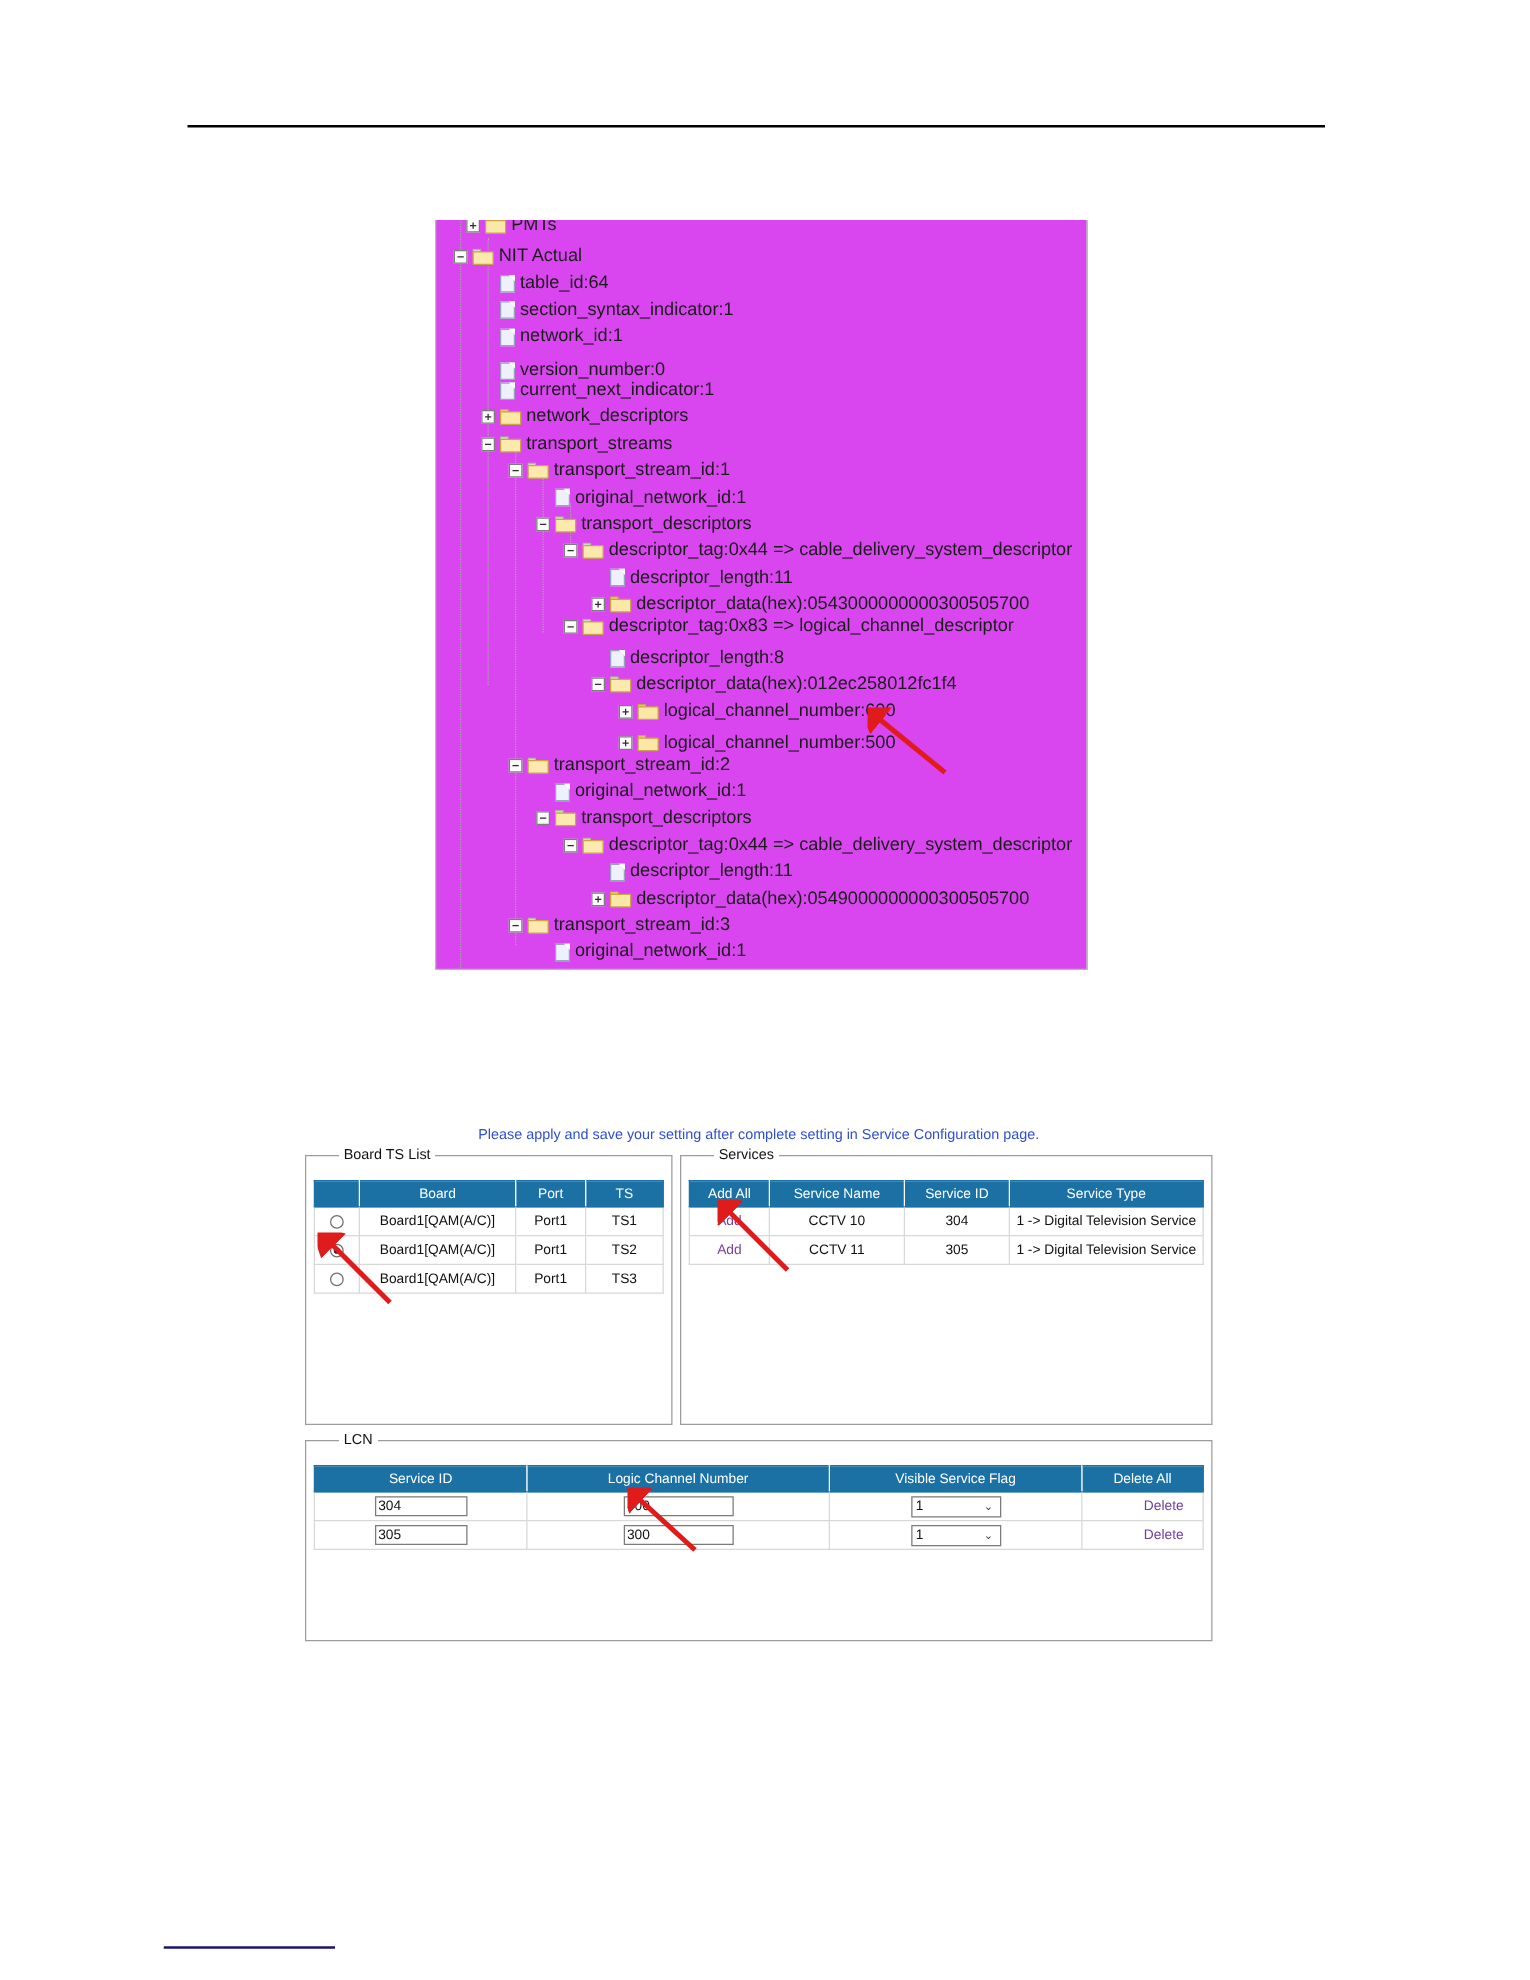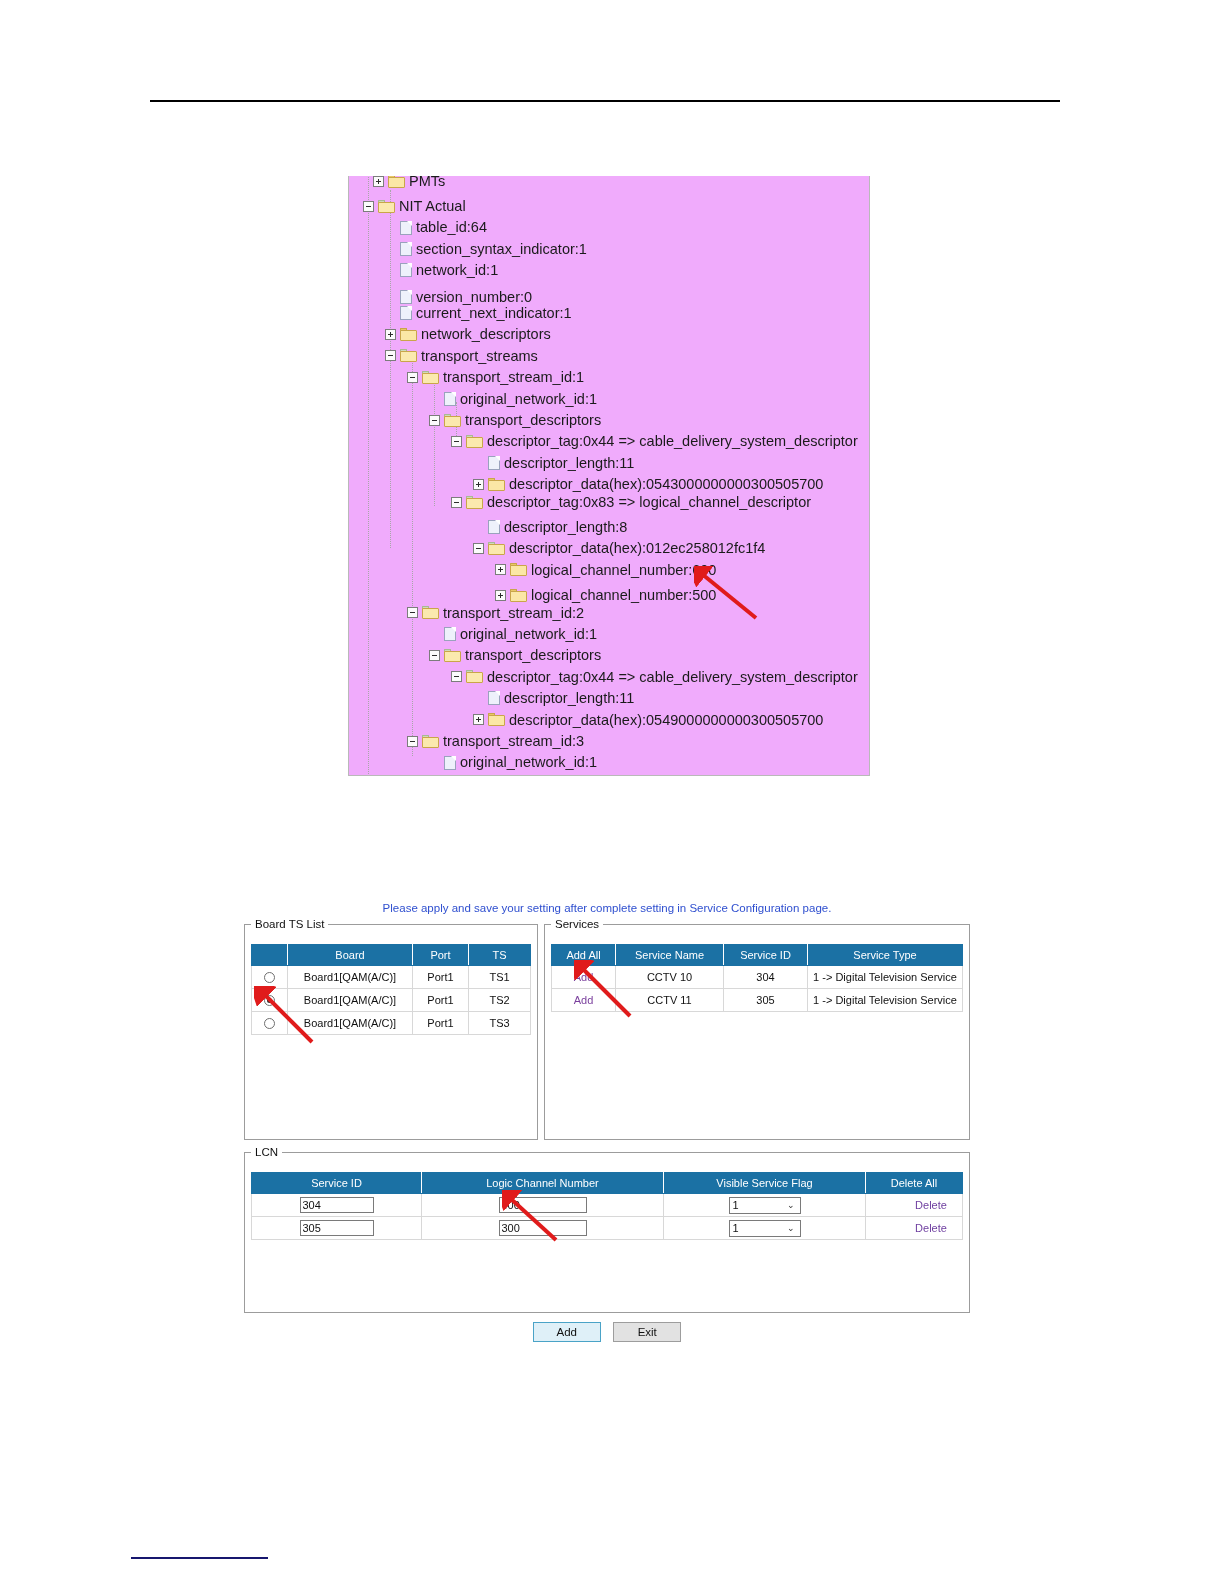--- a/index.html
+++ b/index.html
@@ -17,21 +17,21 @@
     background:#000000;
   }
   .footer-rule{
     position:absolute;left:131px;top:1557px;width:137px;height:2px;
     background:#16166e;
   }
 
   
   .tree-panel{
     position:absolute;left:348px;top:176px;width:522px;height:600px;
-    background:#f0abfc;
+    background:#d946ef;
     border:1px solid #b9b9b9;
     border-top:none;
     overflow:hidden;
     box-sizing:border-box;
   }
   .tree-inner{position:relative;width:100%;height:100%;}
 
   .tnode{
     position:absolute;
     height:21px;
@@ -107,21 +107,21 @@
     font-family:"Liberation Sans", sans-serif;
   }
 
   fieldset.gb{
     position:absolute;margin:0;padding:0;
     border:1px solid #9c9c9c;
     background:#ffffff;
     box-sizing:border-box;
   }
   fieldset.gb > legend{
-    margin-left:6px;padding:0 4px;
+    margin-left:26px;padding:0 4px;
     font-size:11.5px;color:#111;
     font-family:"Liberation Sans", sans-serif;
   }
 
   #gb-board{left:0;top:20px;width:294px;height:222px;}
   #gb-services{left:300px;top:20px;width:426px;height:222px;}
   #gb-lcn{left:0;top:248px;width:726px;height:167px;}
 
   table.grid{
     border-collapse:collapse;
@@ -360,24 +360,20 @@
               <td><input type="text" class="tin" value="305" style=""></td>
               <td><input type="text" class="tin wide" value="300" style=""></td>
               <td><span class="sel-wrap"><select class="sel"><option value="0">0</option><option value="1" selected="">1</option></select><span class="chev">⌄</span></span></td>
               <td><span class="lnk dark">Delete</span></td>
             </tr>
           </tbody>
       </table>
     </div>
   </fieldset>
 
-  <div class="btnrow">
-    <span class="btn primary">Add</span>
-    <span class="btn secondary">Exit</span>
-  </div>
 
   <svg class="arrow" style="left:10px;top:88px;width:66px;height:62px;" viewBox="0 0 66 62">
     <defs>
       <marker id="ah2" markerWidth="7" markerHeight="7" refX="1" refY="3.5" orient="auto">
         <polygon points="0,0 7,3.5 0,7" fill="#e01b1b"></polygon>
       </marker>
     </defs>
     <line x1="58" y1="56" x2="10" y2="8" stroke="#e01b1b" stroke-width="4" marker-end="url(#ah2)"></line>
   </svg>
 

